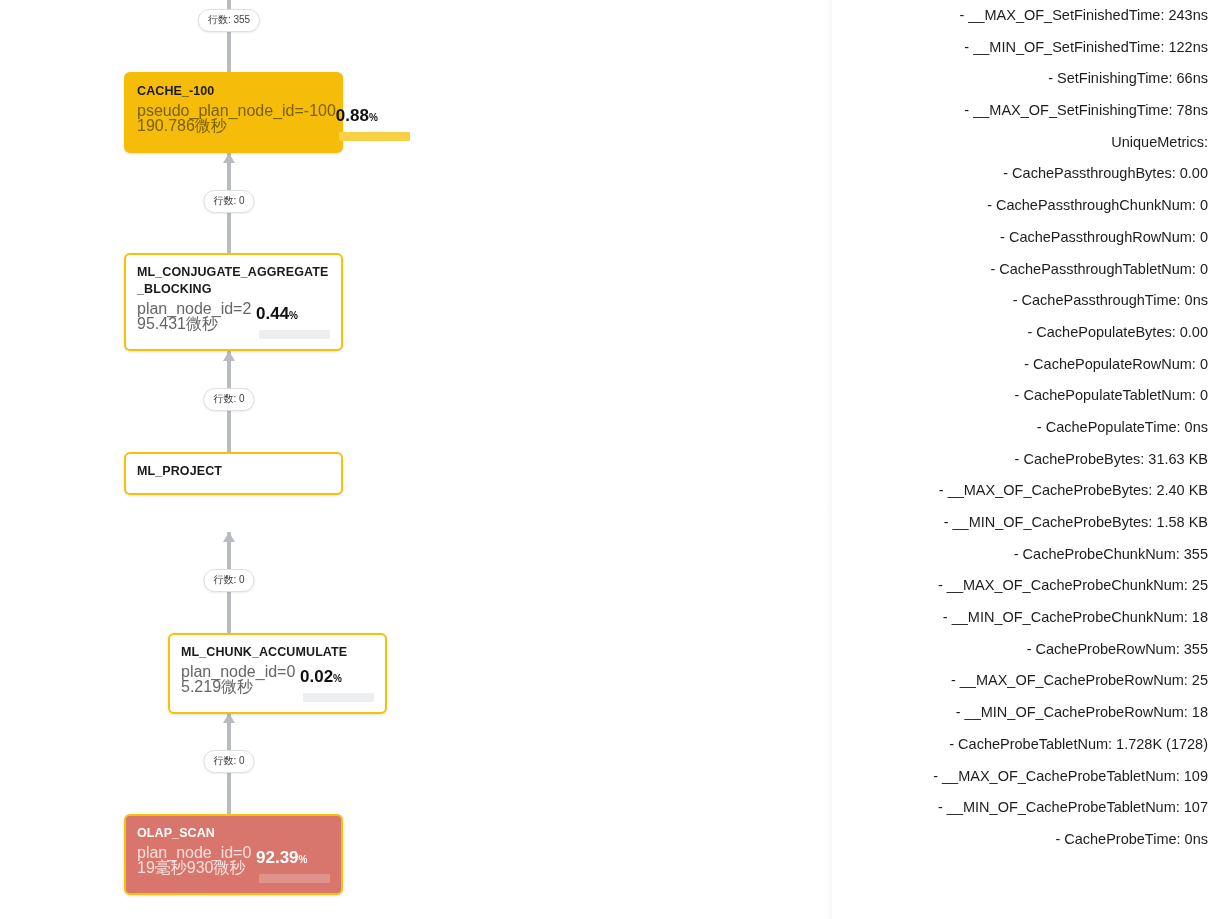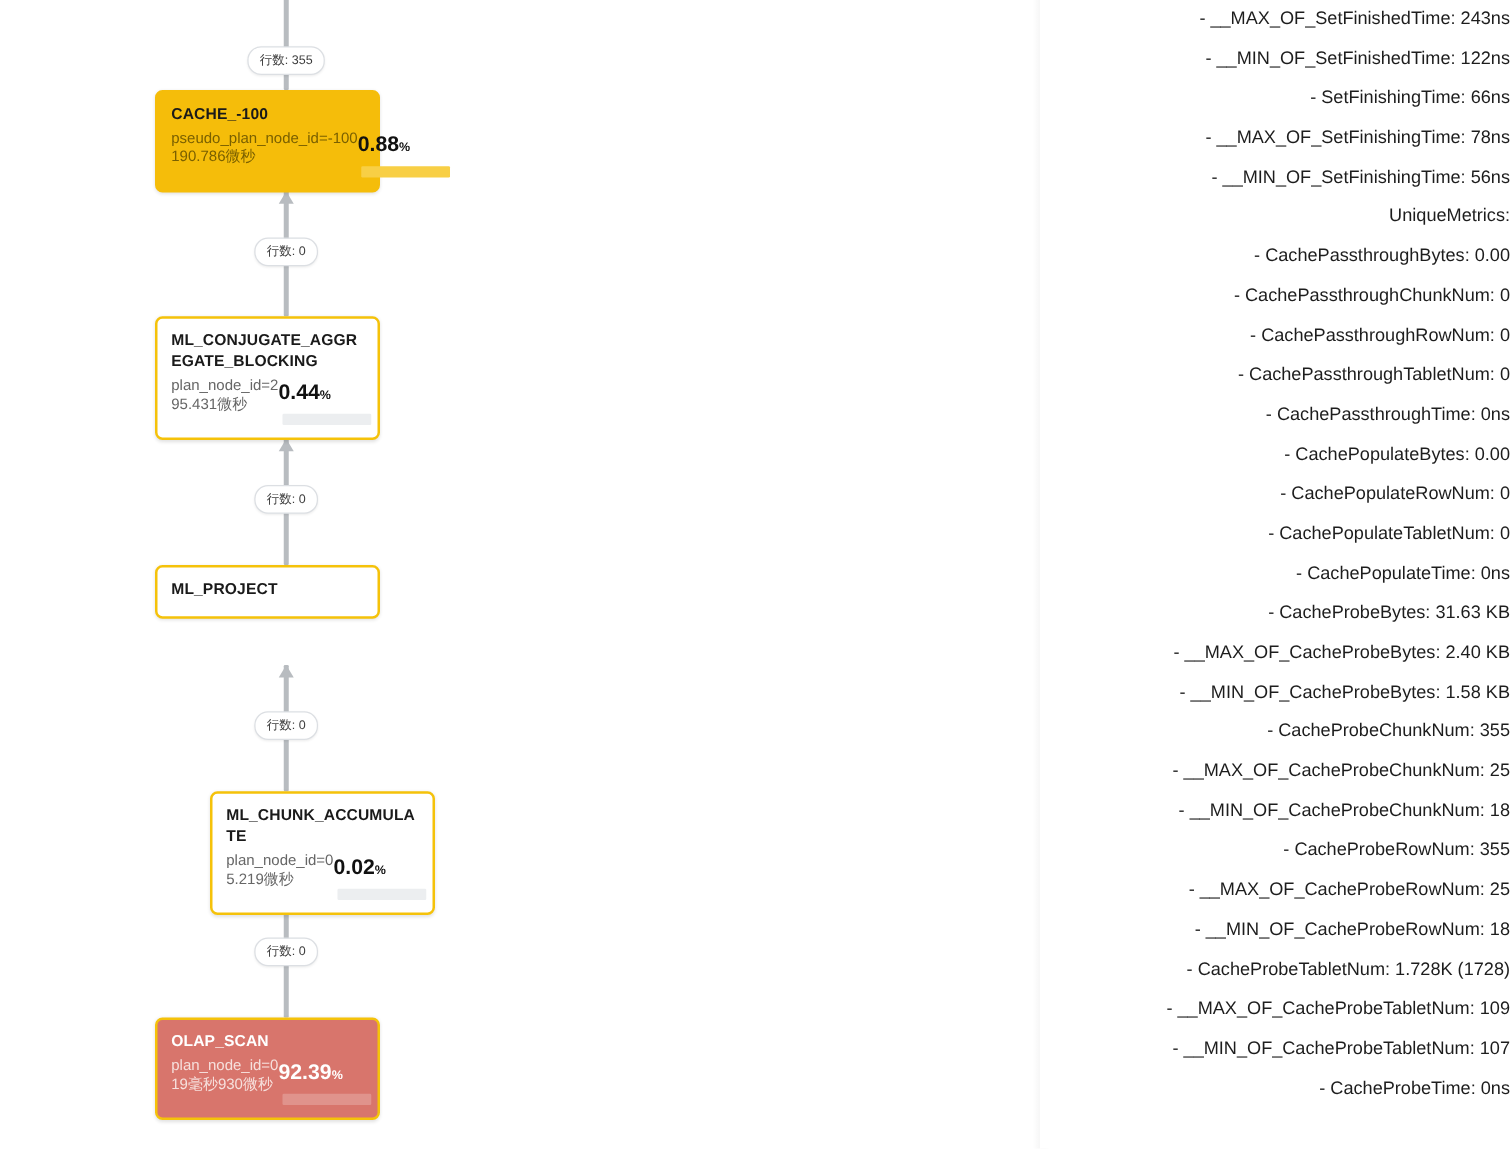--- a/index.html
+++ b/index.html
@@ -13,21 +13,21 @@
   #root { position: relative; width: 1208px; height: 919px; background:#fff; }
 
   
   #graph {
     position: absolute; left: 0; top: 0; width: 830px; height: 919px;
     background: #ffffff; overflow: hidden;
   }
 
   .node {
     position: absolute;
-    width: 180px;
+    width: 219px;
     border: 2px solid #f5c20a;
     border-radius: 6px;
     background: #ffffff;
     padding: 9px 11px 10px 11px;
     box-shadow: 0 1px 3px rgba(0,0,0,0.12);
   }
   .node.fill-yellow { background: #f5bd0a; border-color: #f5bd0a; }
   .node.fill-red    { background: #d8756c; border-color: #f5c20a; }
 
   .node-title {
@@ -35,21 +35,21 @@
     font-weight: bold;
     color: #1a1a1a;
     letter-spacing: 0.1px;
     line-height: 17px;
     margin-bottom: 3px;
     word-break: break-all;
   }
   .node.fill-red .node-title { color: #ffffff; }
 
   .node-body { display: flex; align-items: flex-start; justify-content: space-between; }
-  .node-meta { font-size: 12px; color: #666; line-height: 15px; }
+  .node-meta { font-size: 16px; color: #666; line-height: 15px; }
   .node.fill-yellow .node-meta { color: #7a6000; }
   .node.fill-red .node-meta { color: #f6e0dd; }
   .node-meta div { white-space: nowrap; }
 
   .node-pct-wrap { text-align: left; padding-top: 4px; min-width: 74px; }
   .node-pct { font-size: 17px; font-weight: bold; color: #111; line-height: 18px; white-space: nowrap;}
   .node-pct .unit { font-size: 10px; font-weight: bold; }
   .node.fill-red .node-pct { color: #ffffff; }
   .bar {
     margin-top: 5px; height: 9px; width: 71px; margin-left: auto;
@@ -109,21 +109,21 @@
 </head>
 <body>
 
 <div id="root">
 
   <div id="graph">
     <div id="edges-layer">
         <div class="edge" style="left: 227px; top: -16px; height: 88px; width: 4px;">
           <div class="line" style="height: 88px;"></div>
         </div>
-        <div class="edge-label" style="left: 229px; top: 9px; margin-top: 28px;">行数: 355</div>
+        <div class="edge-label" style="left: 229px; top: 9px;">行数: 355</div>
         <div class="edge" style="left: 227px; top: 153px; height: 100px; width: 4px;">
           <div class="line" style="height: 100px;"></div>
           <div class="head"></div>
         </div>
         <div class="edge-label" style="left: 229px; top: 190px;">行数: 0</div>
         <div class="edge" style="left: 227px; top: 351px; height: 101px; width: 4px;">
           <div class="line" style="height: 101px;"></div>
           <div class="head"></div>
         </div>
         <div class="edge-label" style="left: 229px; top: 388px;">行数: 0</div>
@@ -197,21 +197,20 @@
       </div>
   </div>
 
   <div id="panel-shade"></div>
   <div id="panel">
     <div id="metrics-list">
         <div class="metric-line">- __MAX_OF_SetFinishedTime: 243ns</div>
         <div class="metric-line">- __MIN_OF_SetFinishedTime: 122ns</div>
         <div class="metric-line">- SetFinishingTime: 66ns</div>
         <div class="metric-line">- __MAX_OF_SetFinishingTime: 78ns</div>
-        <div class="metric-line">- __MIN_OF_SetFinishingTime: 56ns</div>
         <div class="metric-line group">UniqueMetrics:</div>
         <div class="metric-line">- CachePassthroughBytes: 0.00</div>
         <div class="metric-line">- CachePassthroughChunkNum: 0</div>
         <div class="metric-line">- CachePassthroughRowNum: 0</div>
         <div class="metric-line">- CachePassthroughTabletNum: 0</div>
         <div class="metric-line">- CachePassthroughTime: 0ns</div>
         <div class="metric-line">- CachePopulateBytes: 0.00</div>
         <div class="metric-line">- CachePopulateRowNum: 0</div>
         <div class="metric-line">- CachePopulateTabletNum: 0</div>
         <div class="metric-line">- CachePopulateTime: 0ns</div>

